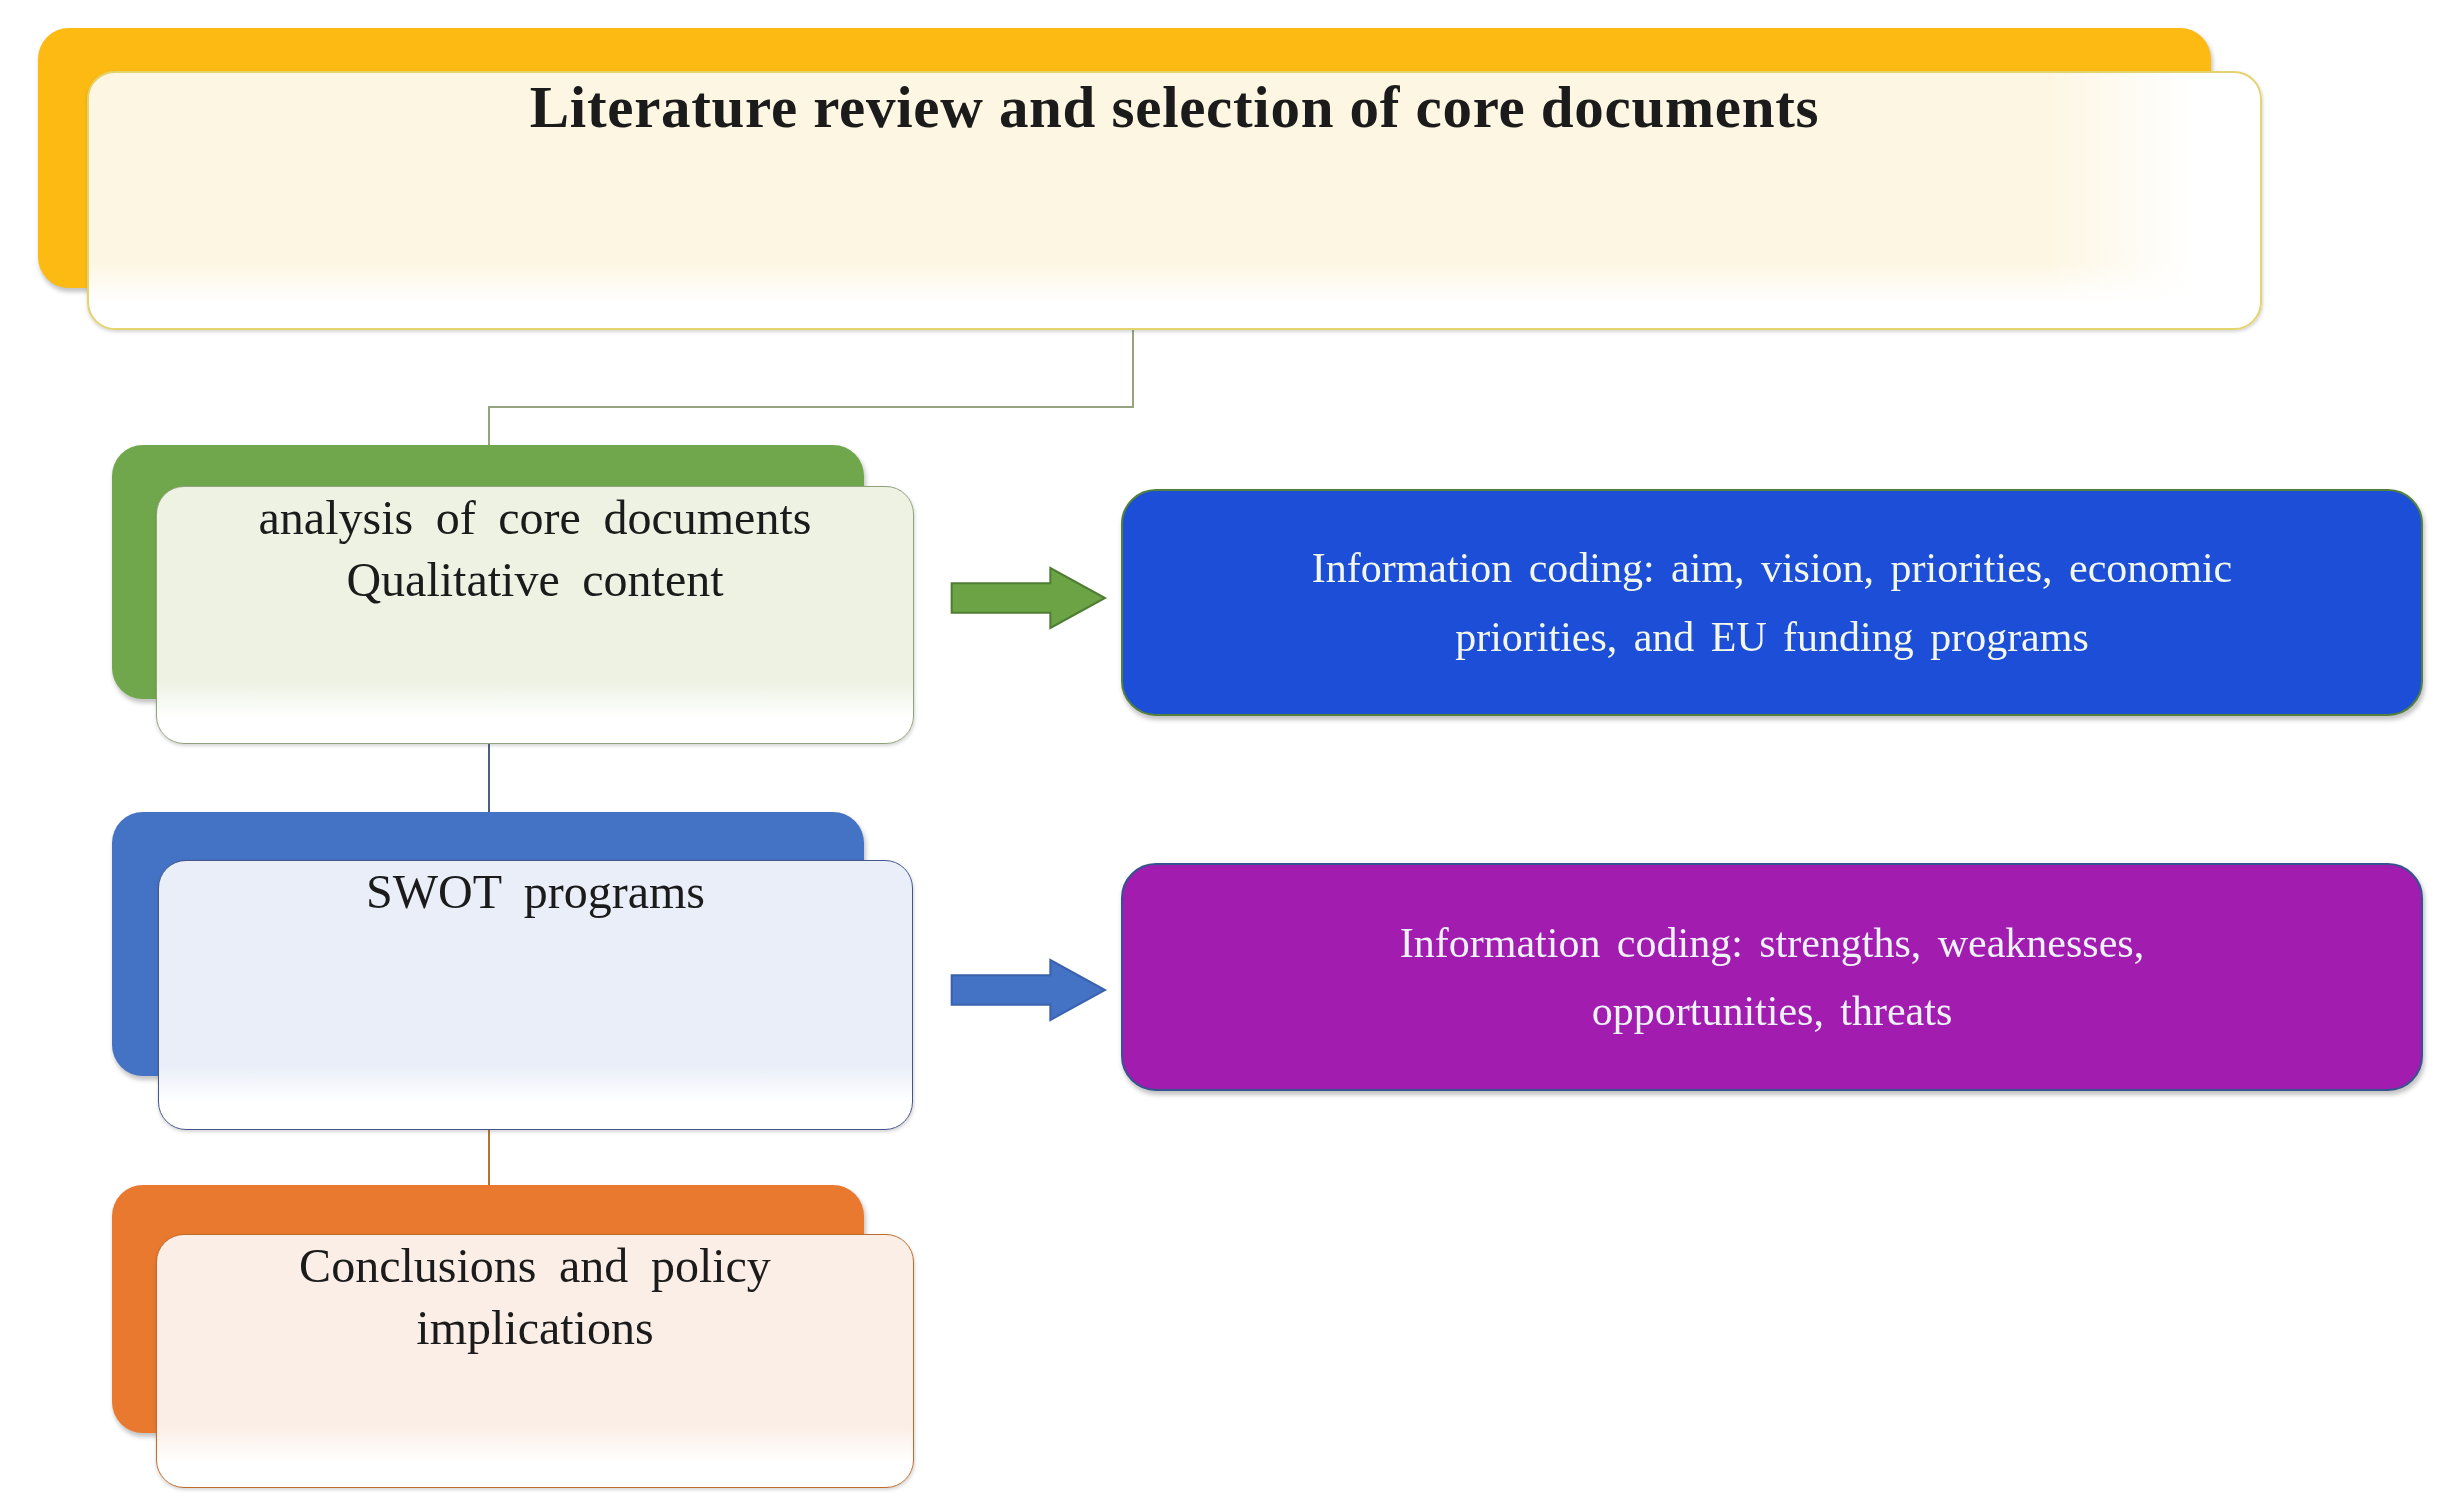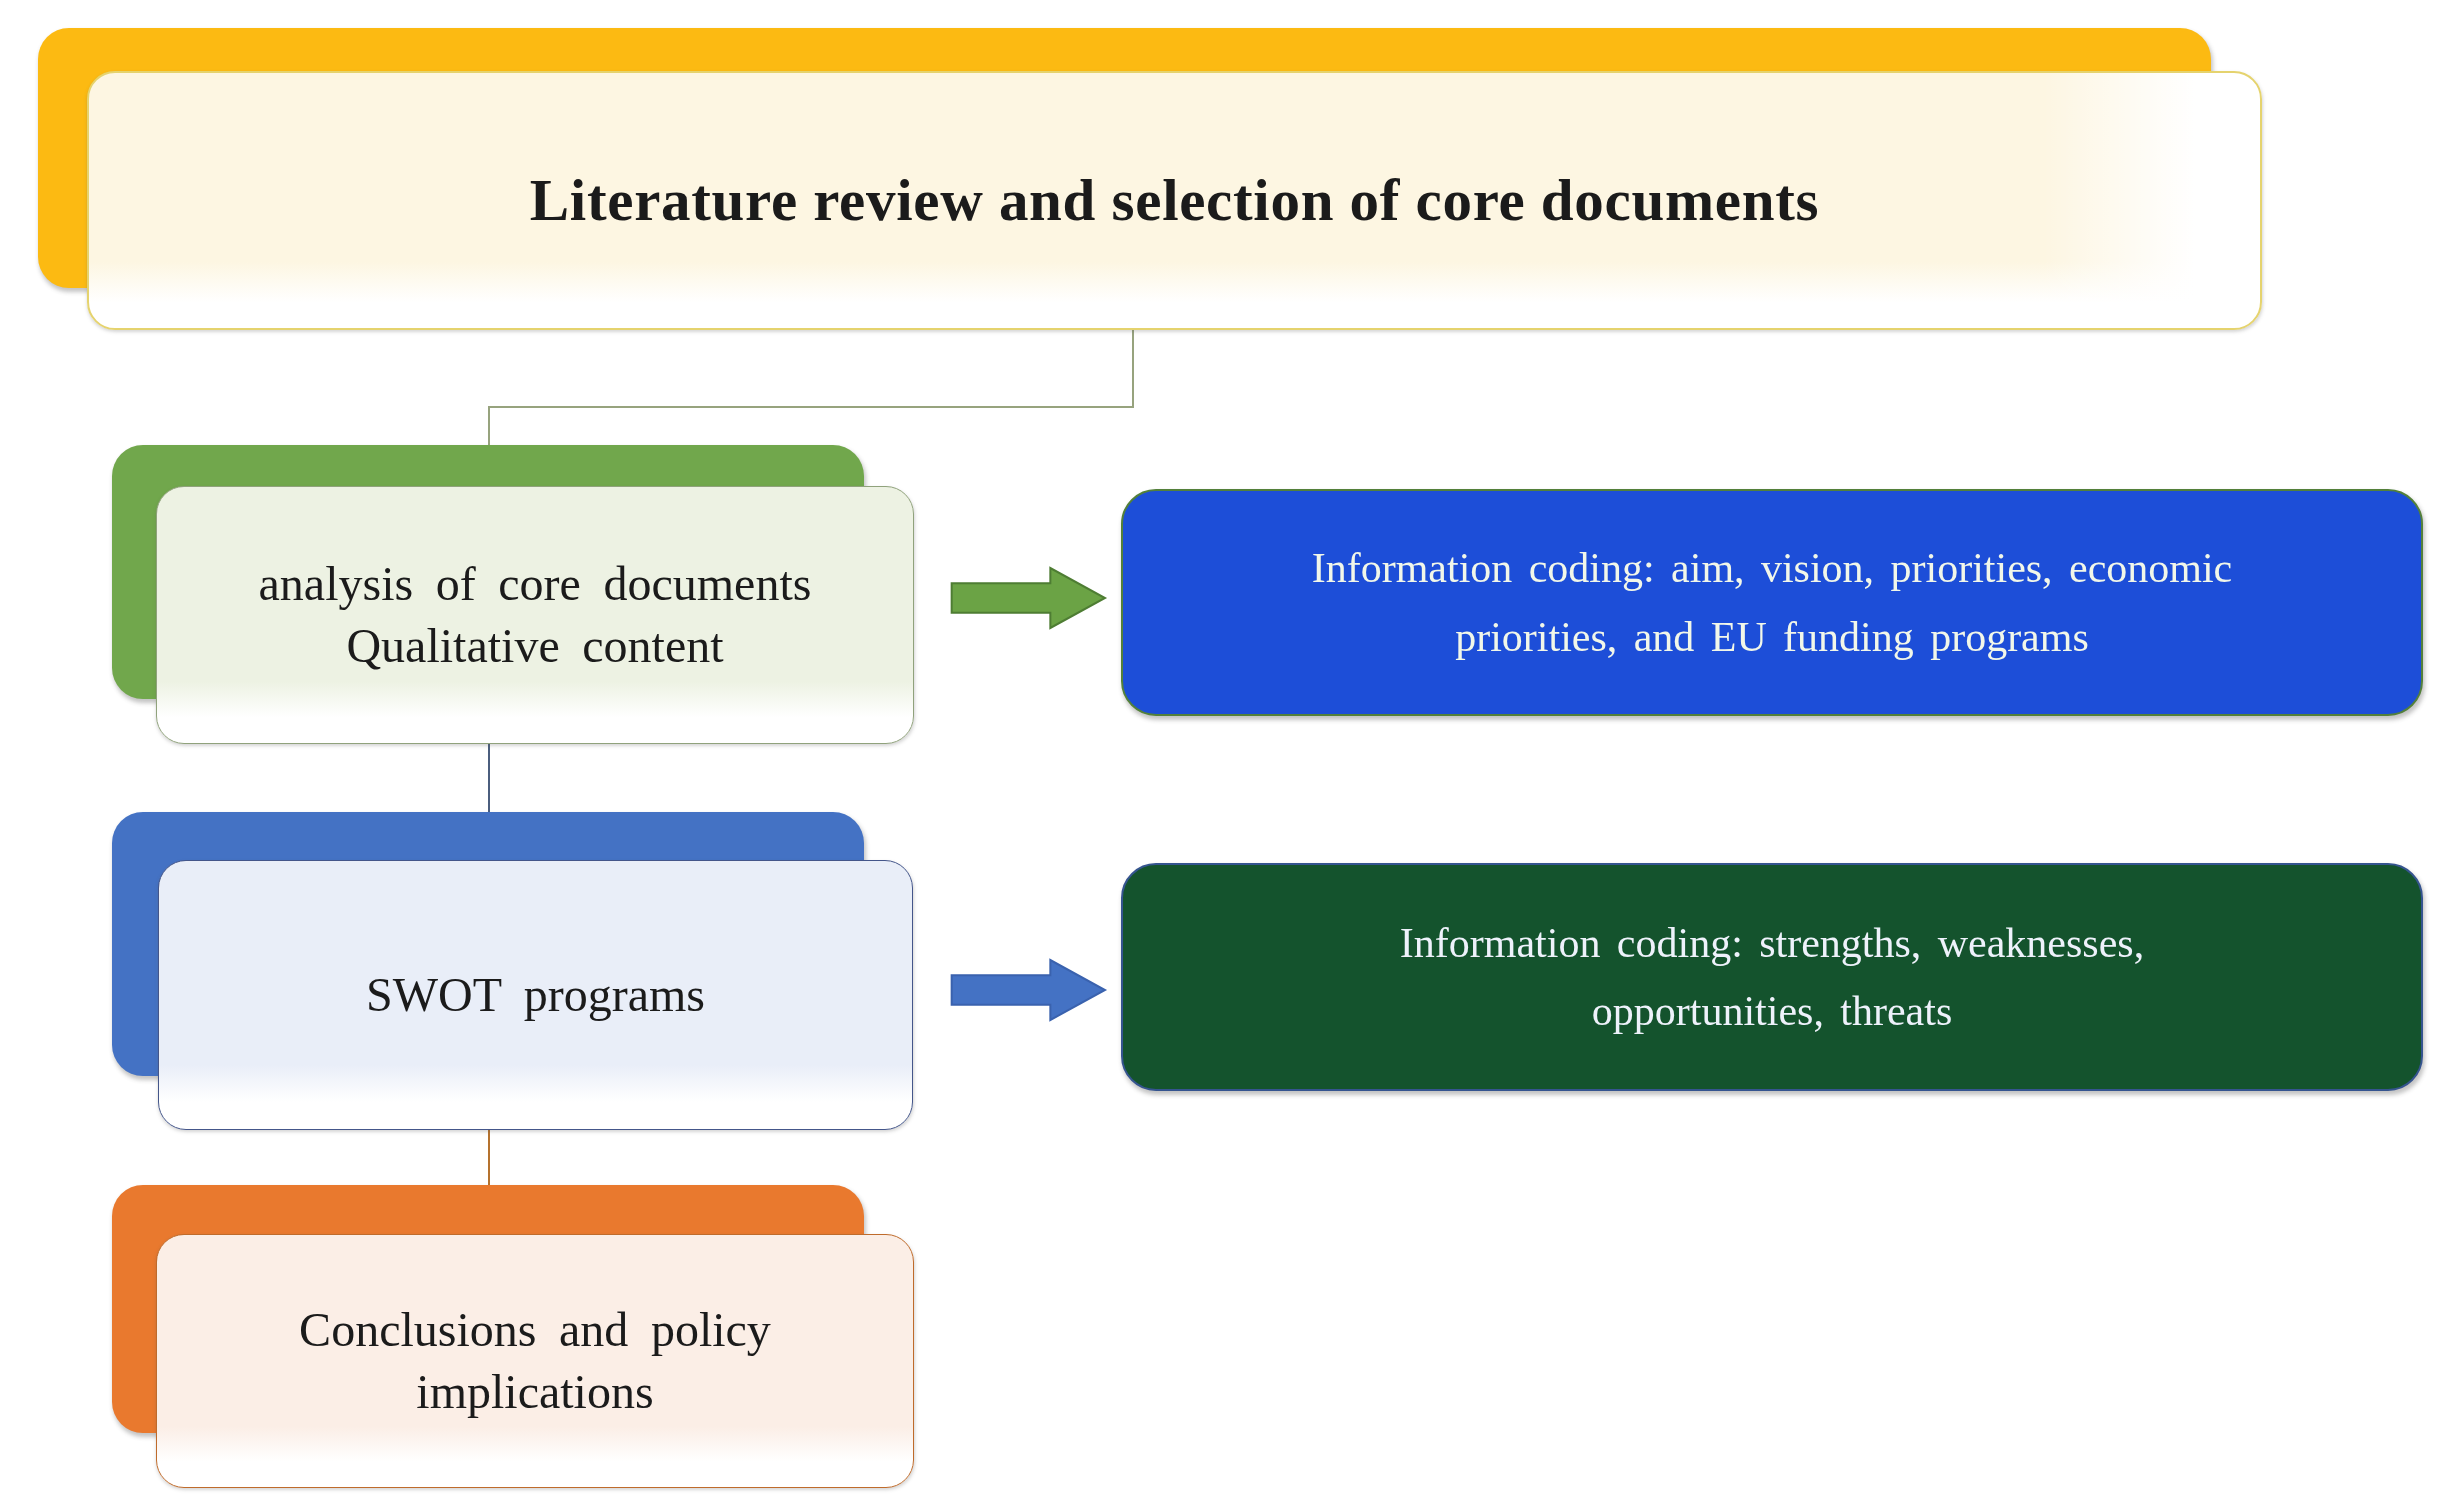--- a/index.html
+++ b/index.html
@@ -20,21 +20,21 @@
     box-shadow: 1.3px 3.4px 4.7px rgba(60,60,60,0.30);
   }
   .backbox.gold   { background: #fcba12; }
   .backbox.green  { background: #71a74c; }
   .backbox.blue   { background: #4472c4; }
   .backbox.orange { background: #e9792e; }
 
   
   .frontbox {
     position: absolute; z-index: 3; border-radius: 28px;
-    display: flex; align-items: center; justify-content: center;
+    display: flex; align-items: flex-start; justify-content: center;
     text-align: center; color: #1b1b1b;
     box-shadow: 0.7px 2px 3.4px rgba(90,90,90,0.25);
   }
   .frontbox.title {
     border: 2px solid #e5d36e;
     background-image:
       linear-gradient(to right, rgba(255,255,255,0) 90%, #ffffff 97%),
       linear-gradient(to bottom, #fdf6e2 0%, #fdf6e2 74%, #ffffff 90%);
     font-weight: bold; font-size: 59px; letter-spacing: 0.7px;
   }
@@ -53,21 +53,21 @@
   .flow-label { font-size: 48px; line-height: 1.3; word-spacing: 0.22em; }
 
   
   .codingbox {
     position: absolute; z-index: 3; border-radius: 35px;
     display: flex; align-items: center; justify-content: center; text-align: center;
     font-size: 42px; line-height: 1.62; word-spacing: 0.14em;
     box-shadow: 1.3px 3.4px 4.7px rgba(60,60,60,0.30);
   }
   .codingbox.green { background: #1d4ed8; border: 2px solid #53803a; color: #f2f7e9; }
-  .codingbox.blue  { background: #14532d; border: 2px solid #35548f; color: #eef2fb; }
+  .codingbox.blue  { background: #a21caf; border: 2px solid #35548f; color: #eef2fb; }
 
   .arrow-svg { position: absolute; z-index: 3; }
 </style>
 </head>
 <body>
 
 <div class="conn green-gray" style="left:1132px; top:326px; width:2px; height:82px;"></div>
 <div class="conn green-gray" style="left:488px; top:406px; width:646px; height:2px;"></div>
 <div class="conn green-gray" style="left:488px; top:406px; width:2px; height:42px;"></div>
 <div class="conn navy" style="left:488px; top:740px; width:2px; height:74px;"></div>

